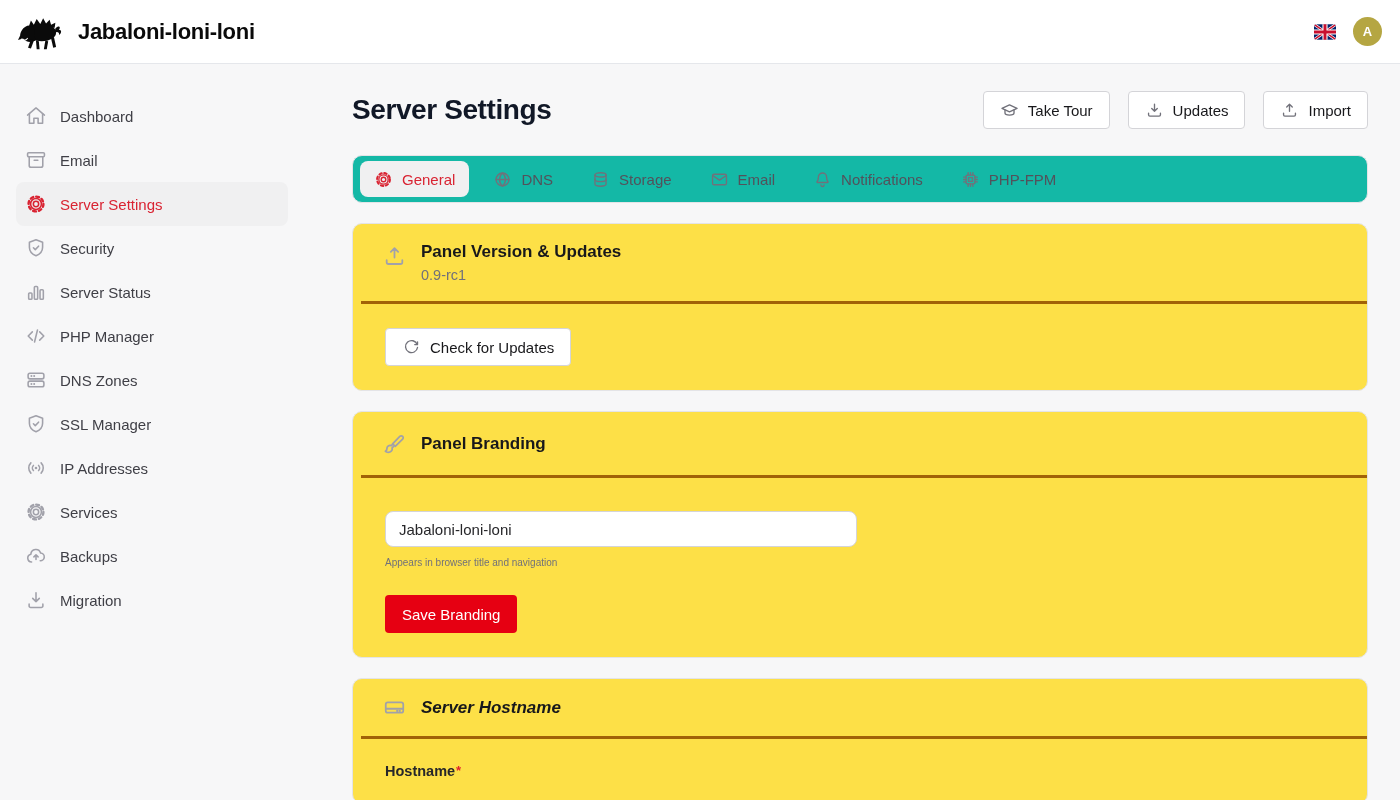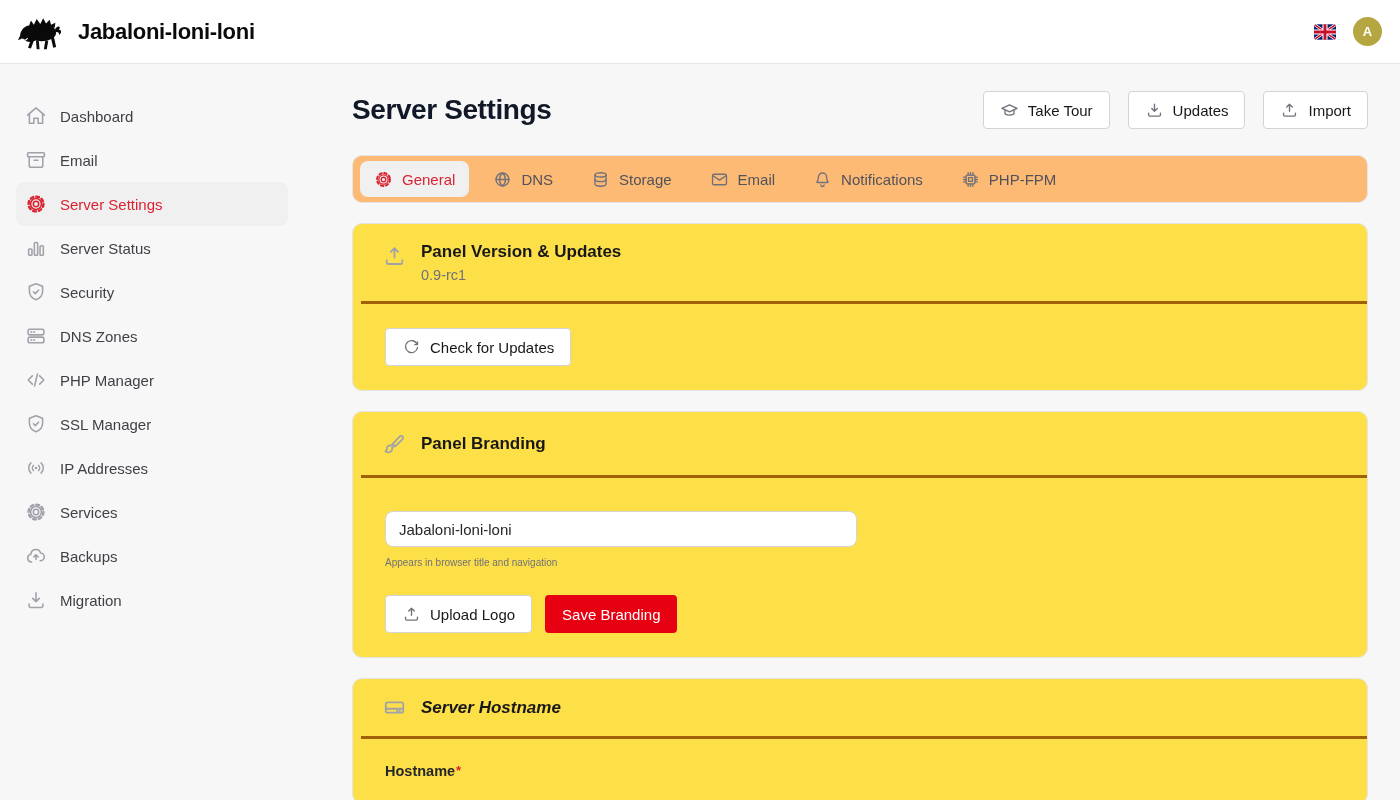--- a/index.html
+++ b/index.html
@@ -49,21 +49,21 @@
   .btn {
     display:inline-flex; align-items:center; gap:9px; height:38px;
     padding:0 16px; background:#ffffff; border:1px solid #d4d4d8;
     border-radius:4px; font-size:15px; font-weight:500; color:#18181b;
     cursor:pointer; font-family:inherit;
   }
   .btn .ic { width:19px; height:19px; color:#71717a; }
   .btn.primary { border:none; color:#ffffff; font-weight:500; padding:0 17px; }
 
   .tabsbar {
-    margin-top:26px; background:#fdba74; border:1px solid #e4e4e7;
+    margin-top:26px; background:#14b8a6; border:1px solid #e4e4e7;
     border-radius:10px; height:48px; display:flex; align-items:center;
     gap:10px; padding:0 7px;
   }
   .tab {
     display:flex; align-items:center; gap:9px; height:36px; padding:0 14px;
     border-radius:8px; font-size:15px; color:#52525b; cursor:pointer;
   }
   .tab .ic { width:19px; height:19px; color:#71717a; }
   .tab.active { background:#f0f0f1; color:#d92332; font-weight:500; }
   .tab.active .ic { color:#d92332; }
@@ -155,58 +155,58 @@
           <circle cx="12" cy="12" r="5.9"></circle>
           <circle cx="12" cy="12" r="8.1" stroke-width="2.6" stroke-dasharray="3.1 3.26"></circle>
         </svg>
     </span>
     <span>Server Settings</span>
   </div>
 
   <div class="nav-item">
     <span class="nav-ic">
       <svg class="ic" viewBox="0 0 24 24" width="22" height="22">
+          <path d="M12 3l7.2 2.8v5.4c0 4.6-3 7.6-7.2 9.3-4.2-1.7-7.2-4.7-7.2-9.3V5.8L12 3z"></path>
+          <path d="M9.2 11.8l2 2 3.6-3.8"></path>
+        </svg>
+    </span>
+    <span>Security</span>
+  </div>
+
+  <div class="nav-item">
+    <span class="nav-ic">
+      <svg class="ic" viewBox="0 0 24 24" width="22" height="22">
           <rect x="4" y="13" width="3.6" height="7" rx="1"></rect>
           <rect x="10.2" y="6" width="3.6" height="14" rx="1"></rect>
           <rect x="16.4" y="9.5" width="3.6" height="10.5" rx="1"></rect>
         </svg>
     </span>
     <span>Server Status</span>
   </div>
 
   <div class="nav-item">
     <span class="nav-ic">
       <svg class="ic" viewBox="0 0 24 24" width="22" height="22">
-          <path d="M12 3l7.2 2.8v5.4c0 4.6-3 7.6-7.2 9.3-4.2-1.7-7.2-4.7-7.2-9.3V5.8L12 3z"></path>
-          <path d="M9.2 11.8l2 2 3.6-3.8"></path>
-        </svg>
-    </span>
-    <span>Security</span>
+          <path d="M8 7.5 3.5 12 8 16.5"></path>
+          <path d="M16 7.5 20.5 12 16 16.5"></path>
+          <path d="M13.6 5.5 10.4 18.5"></path>
+        </svg>
+    </span>
+    <span>PHP Manager</span>
   </div>
 
   <div class="nav-item">
     <span class="nav-ic">
       <svg class="ic" viewBox="0 0 24 24" width="22" height="22">
           <rect x="3.4" y="4.6" width="17.2" height="6.2" rx="2"></rect>
           <rect x="3.4" y="13.2" width="17.2" height="6.2" rx="2"></rect>
           <path d="M7 7.7h.01M7 16.3h.01M10 7.7h.01M10 16.3h.01" stroke-width="2.2"></path>
         </svg>
     </span>
     <span>DNS Zones</span>
-  </div>
-
-  <div class="nav-item">
-    <span class="nav-ic">
-      <svg class="ic" viewBox="0 0 24 24" width="22" height="22">
-          <path d="M8 7.5 3.5 12 8 16.5"></path>
-          <path d="M16 7.5 20.5 12 16 16.5"></path>
-          <path d="M13.6 5.5 10.4 18.5"></path>
-        </svg>
-    </span>
-    <span>PHP Manager</span>
   </div>
 
   <div class="nav-item">
     <span class="nav-ic">
       <svg class="ic" viewBox="0 0 24 24" width="22" height="22">
           <path d="M12 3l7.2 2.8v5.4c0 4.6-3 7.6-7.2 9.3-4.2-1.7-7.2-4.7-7.2-9.3V5.8L12 3z"></path>
           <path d="M9.2 11.8l2 2 3.6-3.8"></path>
         </svg>
     </span>
     <span>SSL Manager</span>
@@ -383,29 +383,20 @@
             <path d="M19.8 4.2a1.9 1.9 0 0 0-2.7 0l-6.9 7.1 2.5 2.5 7.1-6.9a1.9 1.9 0 0 0 0-2.7z"></path>
             <path d="M10.2 11.9l-1.3 1.2a3.1 3.1 0 0 0-4.2 3c0 1.2-.5 2-1.4 2.5 1.1 1 4 1.4 5.6-.2a3.1 3.1 0 0 0 .8-3.1l1.2-1.3"></path>
           </svg>
       </span>
       <div class="card-title">Panel Branding</div>
     </div>
     <div class="card-body">
       <input class="text-input" type="text" value="Jabaloni-loni-loni" style="">
       <div class="help">Appears in browser title and navigation</div>
       <div class="btn-row">
-        <button class="btn">
-          <span class="ic">
-            <svg class="ic" viewBox="0 0 24 24" width="19" height="19">
-                <path d="M12 13V4M8.5 7.5 12 4l3.5 3.5"></path>
-                <path d="M4.5 15.5v2a1.7 1.7 0 0 0 1.7 1.7h11.6a1.7 1.7 0 0 0 1.7-1.7v-2"></path>
-              </svg>
-          </span>
-          <span>Upload Logo</span>
-        </button>
         <button class="btn primary" style="background:#e60012">
           <span>Save Branding</span>
         </button>
       </div>
     </div>
   </div>
 
   <div class="card">
     <div class="card-head" style="padding:16px 21px;font-style:italic;">
       <span class="head-ic" style="margin-top:0;">

